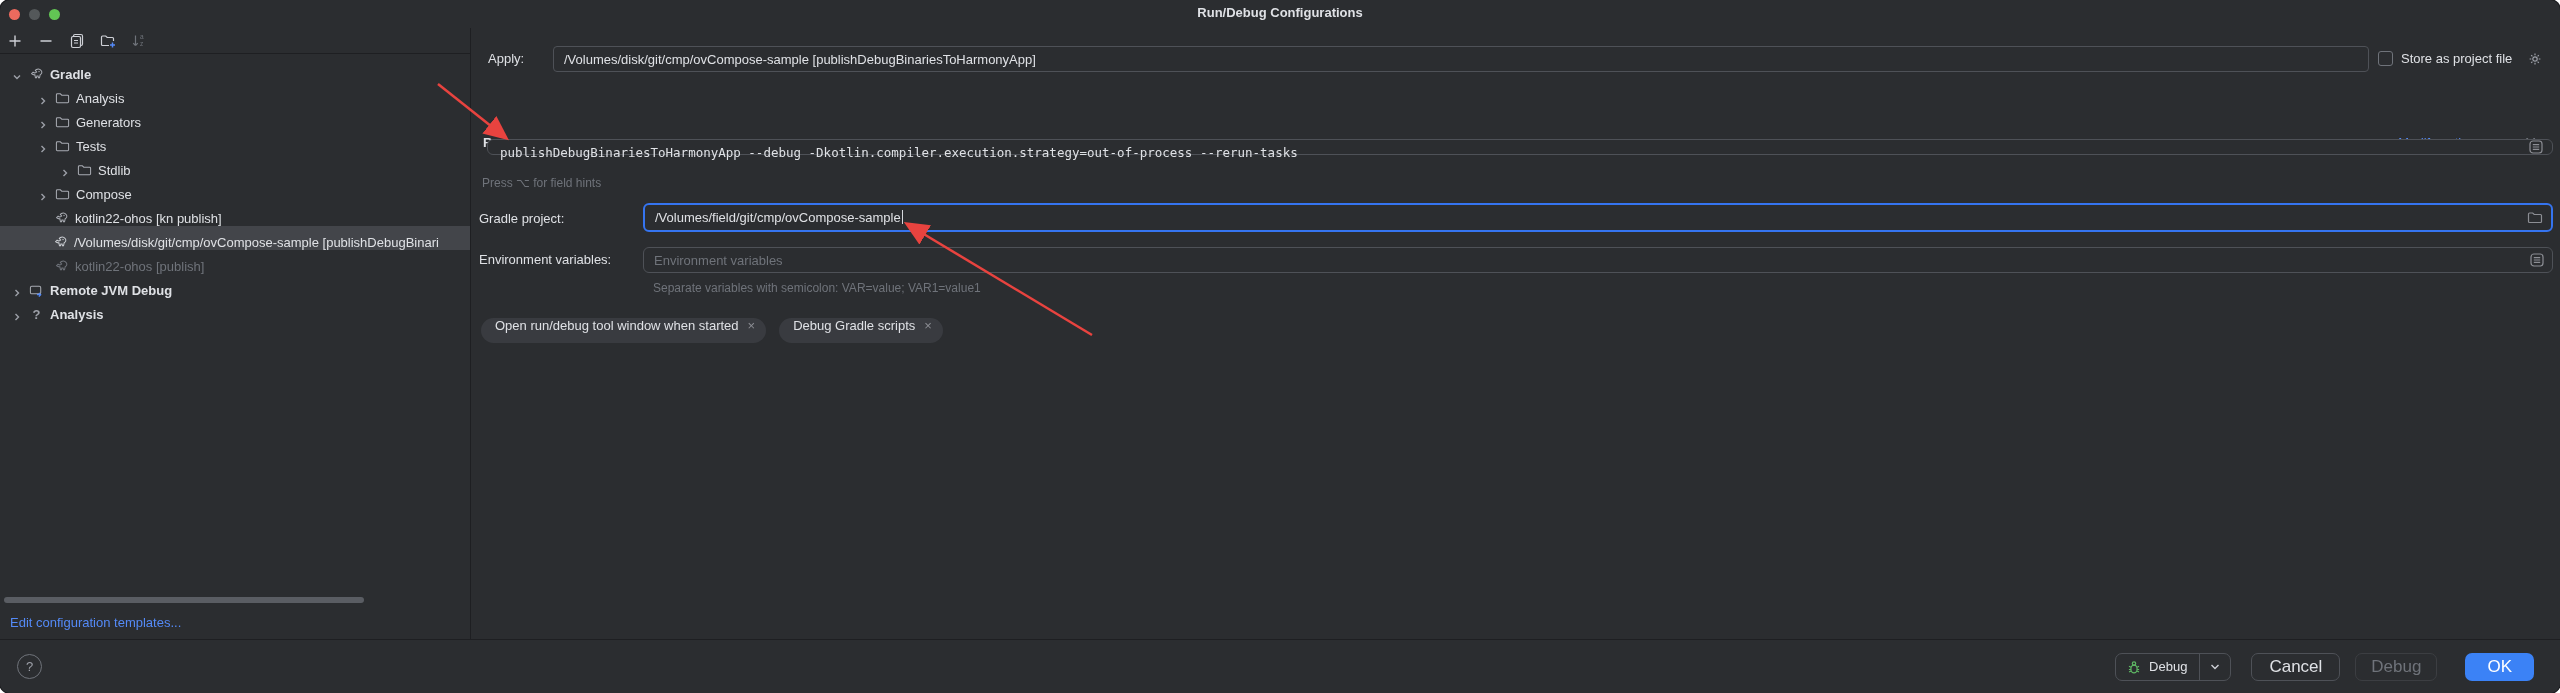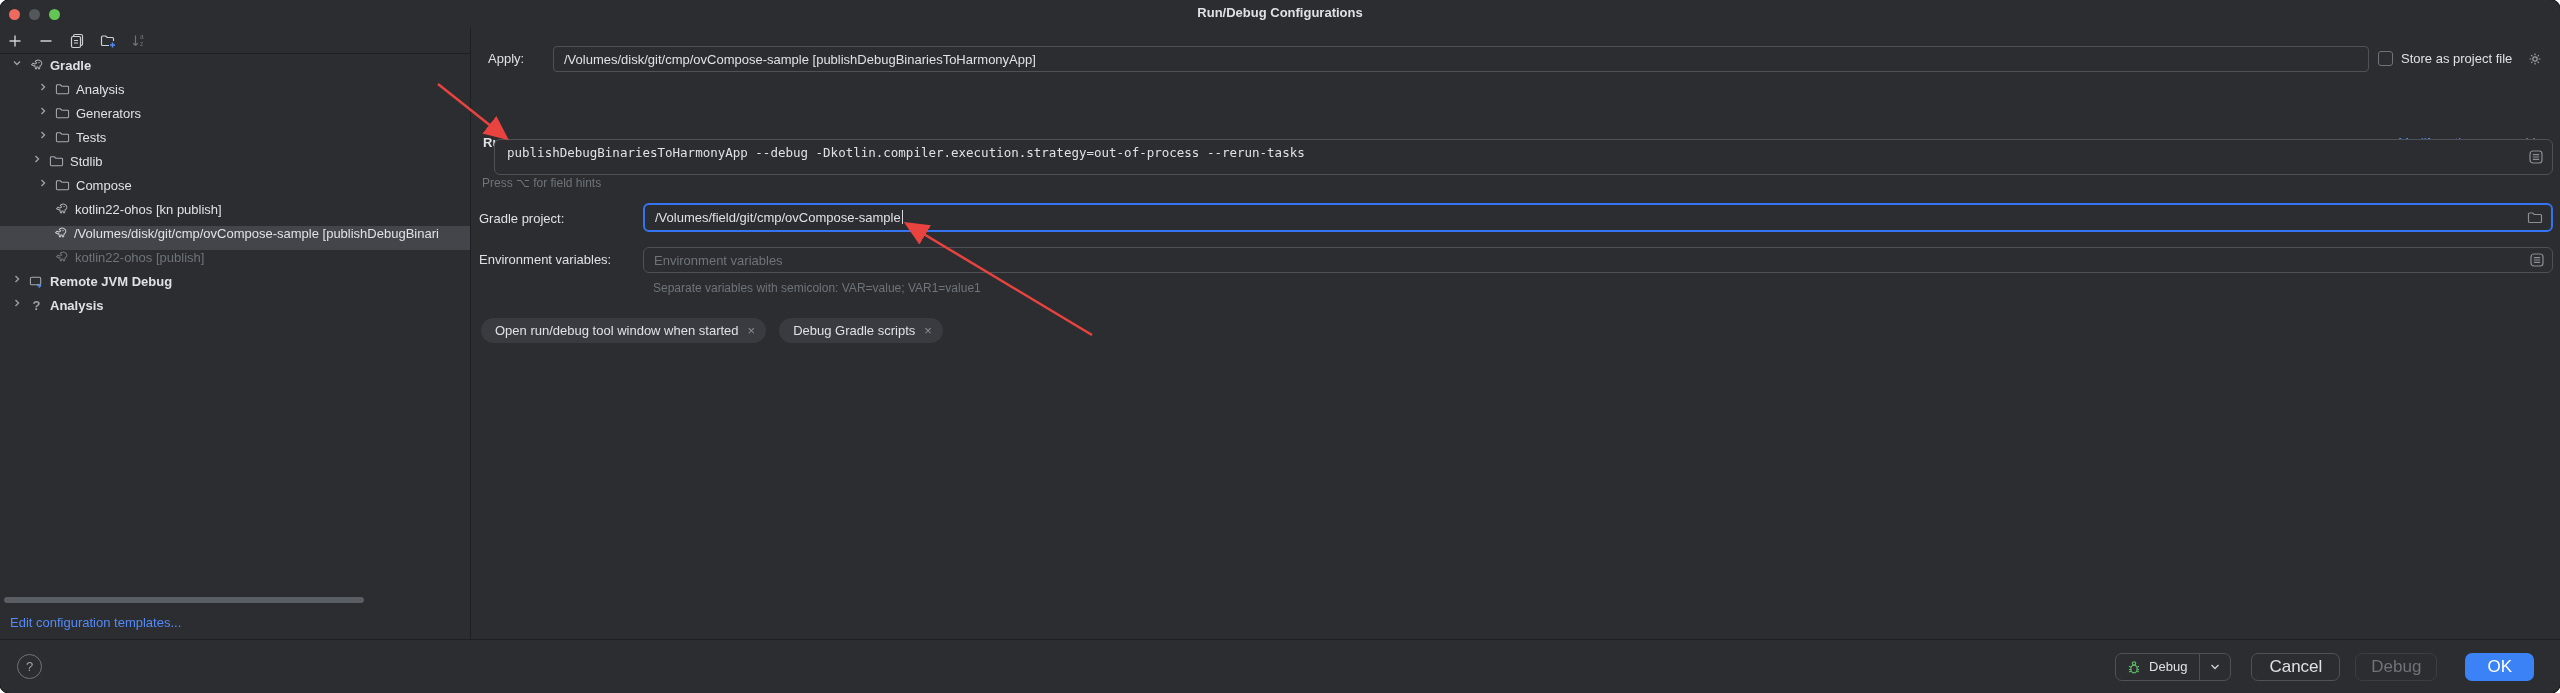--- a/index.html
+++ b/index.html
@@ -14,21 +14,21 @@
   .titlebar{position:absolute;top:0;left:0;right:0;height:28px;}
   .title{text-align:center;line-height:26px;font-weight:600;color:#DFE1E5;}
   .lights{position:absolute;left:9px;top:9px;display:flex;gap:9px;}
   .light{width:11px;height:11px;border-radius:50%;}
   .light.close{background:#EC6A5E}.light.min{background:#54585A}.light.zoom{background:#62C554}
   
   .sidebar{position:absolute;top:28px;left:0;width:470px;bottom:53px;border-right:1px solid #1E1F22;overflow:hidden;}
   .sidetoolbar{height:25px;border-bottom:1px solid #1E1F22;display:flex;align-items:center;gap:15px;padding-left:7px;}
   .tbicon{width:16px;height:16px;}
   .tree{padding-top:4px;}
-  .trow{height:24px;display:flex;align-items:flex-start;white-space:nowrap;overflow:hidden;cursor:default;}
+  .trow{height:24px;display:flex;align-items:flex-end;white-space:nowrap;overflow:hidden;cursor:default;}
   .trow.sel{background:#43454A;}
   .trow.dis{color:#6F737A;}
   .trow.dis svg *{stroke:#6F737A !important;fill:none;}
   .bold{font-weight:700;}
   .chev{width:10px;height:10px;margin-right:7px;flex:none;}
   .ticon{width:15px;height:15px;margin-right:6px;flex:none;}
   .qmark{width:15px;margin-right:6px;color:#9DA0A8;font-weight:700;text-align:center;flex:none;}
   .hscroll{position:absolute;left:4px;top:569px;width:360px;height:6px;border-radius:3px;background:#5A5D63;}
   .edit-link{position:absolute;left:10px;top:587px;color:#548AF7;cursor:pointer;}
   
@@ -43,21 +43,21 @@
   .bigfield{position:absolute;border:1px solid #4E5157;border-radius:6px;box-sizing:border-box;background:#2B2D30;}
   .bigfield.focused{border:2px solid #3574F0;}
   .mono{font-family:"DejaVu Sans Mono",monospace;font-size:12.5px;}
   .field-icon{position:absolute;right:8px;top:50%;margin-top:-8px;width:16px;height:16px;}
   .hint{position:absolute;color:#6F737A;font-size:12px;line-height:14px;}
   .linkrow{position:absolute;display:flex;align-items:center;color:#548AF7;cursor:pointer;}
   .shortcut{color:#6F737A;margin-left:12px;}
   .caret{display:inline-block;width:1.5px;height:14px;background:#D6D8DD;vertical-align:-2px;margin-left:1px;}
   .checkbox{position:absolute;width:15px;height:15px;border:1.5px solid #6F737A;border-radius:3px;box-sizing:border-box;background:transparent;cursor:pointer;}
   .chips{position:absolute;left:10px;top:290px;display:flex;gap:13px;}
-  .chip{height:25px;background:#393B40;border-radius:13px;display:flex;align-items:center;padding:0 11px 0 14px;color:#DFE1E5;}
+  .chip{height:25px;background:#393B40;border-radius:13px;display:flex;align-items:flex-start;padding:0 11px 0 14px;color:#DFE1E5;}
   .chip .x{margin-left:9px;color:#8C8E94;font-size:13px;cursor:pointer;}
   
   .footer{position:absolute;left:0;right:0;bottom:0;height:53px;border-top:1px solid #1E1F22;display:flex;align-items:center;background:#2B2D30;}
   .help{width:23px;height:23px;border:1px solid #6F737A;border-radius:50%;color:#9DA0A8;
         display:flex;align-items:center;justify-content:center;margin-left:17px;font-size:13px;cursor:pointer;}
   .btns{margin-left:auto;display:flex;align-items:center;padding-right:26px;}
   .btn{height:28px;border:1px solid #4E5157;border-radius:7px;background:transparent;color:#DFE1E5;
        font-family:"Liberation Sans",sans-serif;font-size:17px;display:flex;align-items:center;justify-content:center;cursor:pointer;box-sizing:border-box;}
   .btn.disabled{border-color:#3C3E42;color:#6F737A;cursor:default;}
   .btn.primary{background:#3b82f6;border:none;color:#fff;}
@@ -140,21 +140,21 @@
       </div>
       <div class="trow" style="padding-left:38px">
         <svg class="chev" viewBox="0 0 10 10" fill="none" stroke="#9DA0A8" stroke-width="1.4">
             <path d="M3.5 2l3 3-3 3"></path>
           </svg>
         <svg class="ticon" viewBox="0 0 16 16" fill="none" stroke="#A8ABB2" stroke-width="1.1">
             <path d="M1.5 4c0-.6.4-1 1-1h3.2l1.5 1.5h6.3c.6 0 1 .4 1 1v6c0 .6-.4 1-1 1h-11c-.6 0-1-.4-1-1z"></path>
           </svg>
         <span>Tests</span>
       </div>
-      <div class="trow" style="padding-left:32px">
+      <div class="trow" style="padding-left:60px">
         <svg class="chev" viewBox="0 0 10 10" fill="none" stroke="#9DA0A8" stroke-width="1.4">
             <path d="M3.5 2l3 3-3 3"></path>
           </svg>
         <svg class="ticon" viewBox="0 0 16 16" fill="none" stroke="#A8ABB2" stroke-width="1.1">
             <path d="M1.5 4c0-.6.4-1 1-1h3.2l1.5 1.5h6.3c.6 0 1 .4 1 1v6c0 .6-.4 1-1 1h-11c-.6 0-1-.4-1-1z"></path>
           </svg>
         <span>Stdlib</span>
       </div>
       <div class="trow" style="padding-left:38px">
         <svg class="chev" viewBox="0 0 10 10" fill="none" stroke="#9DA0A8" stroke-width="1.4">
@@ -224,21 +224,21 @@
 
     <div class="flabel bold" style="left:12px;top:107px">Run</div>
     <div class="linkrow" style="top:107px;right:24px">
       <span>Modify options</span>
       <svg style="margin-left:6px" width="10" height="8" viewBox="0 0 10 8" fill="none" stroke="#548AF7" stroke-width="1.4">
           <path d="M1.5 2l3.5 3.5L8.5 2"></path>
         </svg>
       <span class="shortcut">⌥M</span>
     </div>
 
-    <div class="bigfield" style="left:23px;top:111px;right:7px;height:36px">
+    <div class="bigfield" style="left:16px;top:111px;right:7px;height:16px">
       <div class="mono" style="line-height:26px;padding-left:12px">publishDebugBinariesToHarmonyApp --debug -Dkotlin.compiler.execution.strategy=out-of-process --rerun-tasks</div>
       <svg class="field-icon" viewBox="0 0 16 16" fill="none" stroke="#8C8E94" stroke-width="1.2">
           <rect x="2" y="2" width="12" height="12" rx="3"></rect>
           <path d="M4.8 5.7h6.4M4.8 8h6.4M4.8 10.3h6.4"></path>
         </svg>
     </div>
     <div class="hint" style="left:11px;top:148px">Press ⌥ for field hints</div>
 
     <div class="flabel" style="left:8px;top:183px">Gradle project:</div>
     <div class="bigfield focused" style="left:172px;top:175px;right:7px;height:29px">

